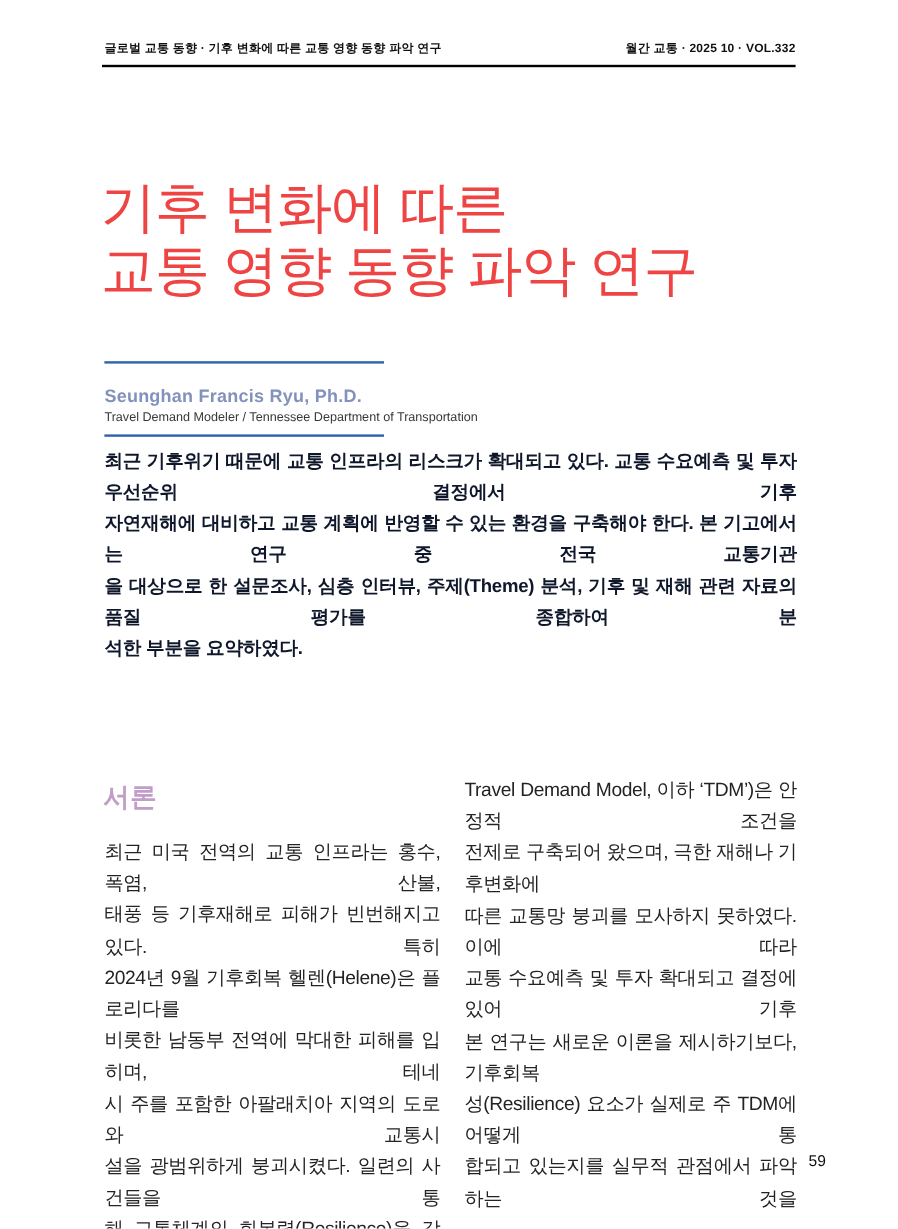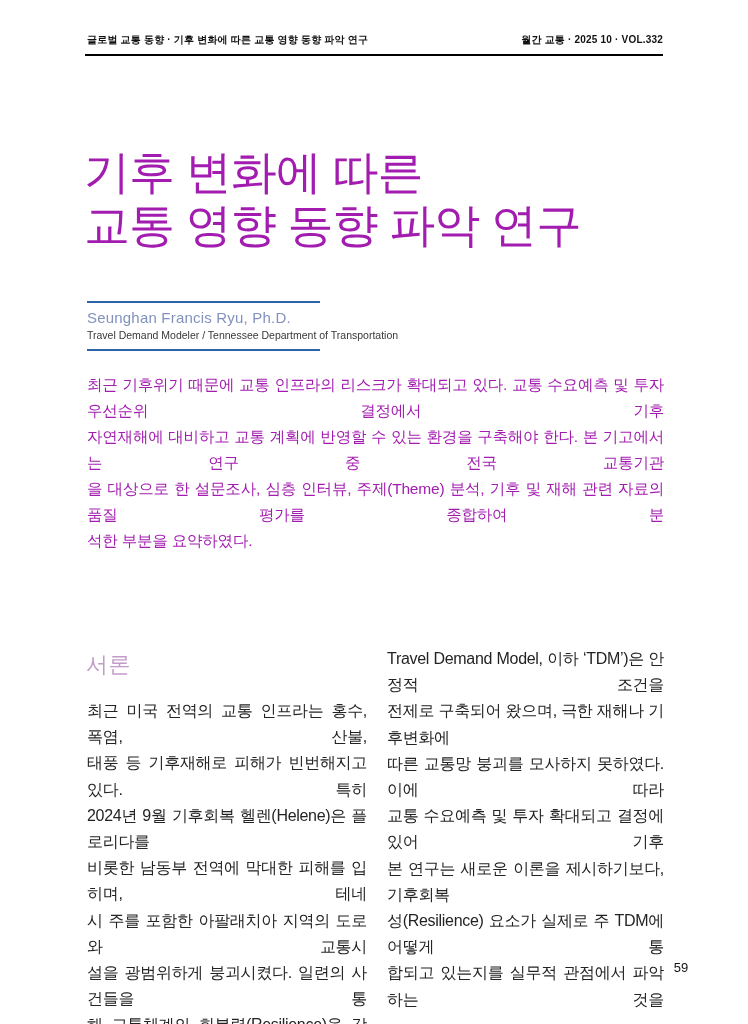--- a/index.html
+++ b/index.html
@@ -39,69 +39,70 @@
 
   
   .title {
     position: absolute;
     left: 84px; top: 146px;
     margin: 0;
     font-size: 46px;
     line-height: 53px;
     font-weight: 300;
     letter-spacing: -1px;
-    color: #a21caf;
+    color: #ef4444;
   }
   .title-line { display: block; }
 
   
   .author {
     position: absolute;
     left: 87px; top: 301px;
     width: 233px;
     border-top: 2px solid #2d63a8;
     border-bottom: 2px solid #2d63a8;
   }
   .author-name {
-    margin-top: 6px;
+    margin-top: 19px;
     font-size: 15px;
-    font-weight: 400;
+    font-weight: 700;
     color: #8292bd;
     letter-spacing: 0.2px;
     white-space: nowrap;
   }
   .author-affiliation {
     margin: 3px 0 8px 0;
     font-size: 10.5px;
     color: #383838;
     white-space: nowrap;
   }
 
   
   .abstract {
     position: absolute;
     left: 87px; top: 372px;
     width: 577px;
     font-size: 15.5px;
     line-height: 26px;
-    color: #a21caf;
+    color: #0f172a;
     letter-spacing: -0.2px;
+    font-weight: bold;
   }
 
   
   .jl { text-align: justify; text-align-last: justify; }
   .pl { text-align: left; }
 
   
   .section-heading {
     position: absolute;
     left: 86px; top: 650px;
     margin: 0;
     font-size: 22px;
-    font-weight: 400;
+    font-weight: 700;
     color: #c39dc9;
     letter-spacing: 0.5px;
   }
 
   
   .col {
     position: absolute;
     width: 280px;
     font-size: 16px;
     line-height: 26.2px;

